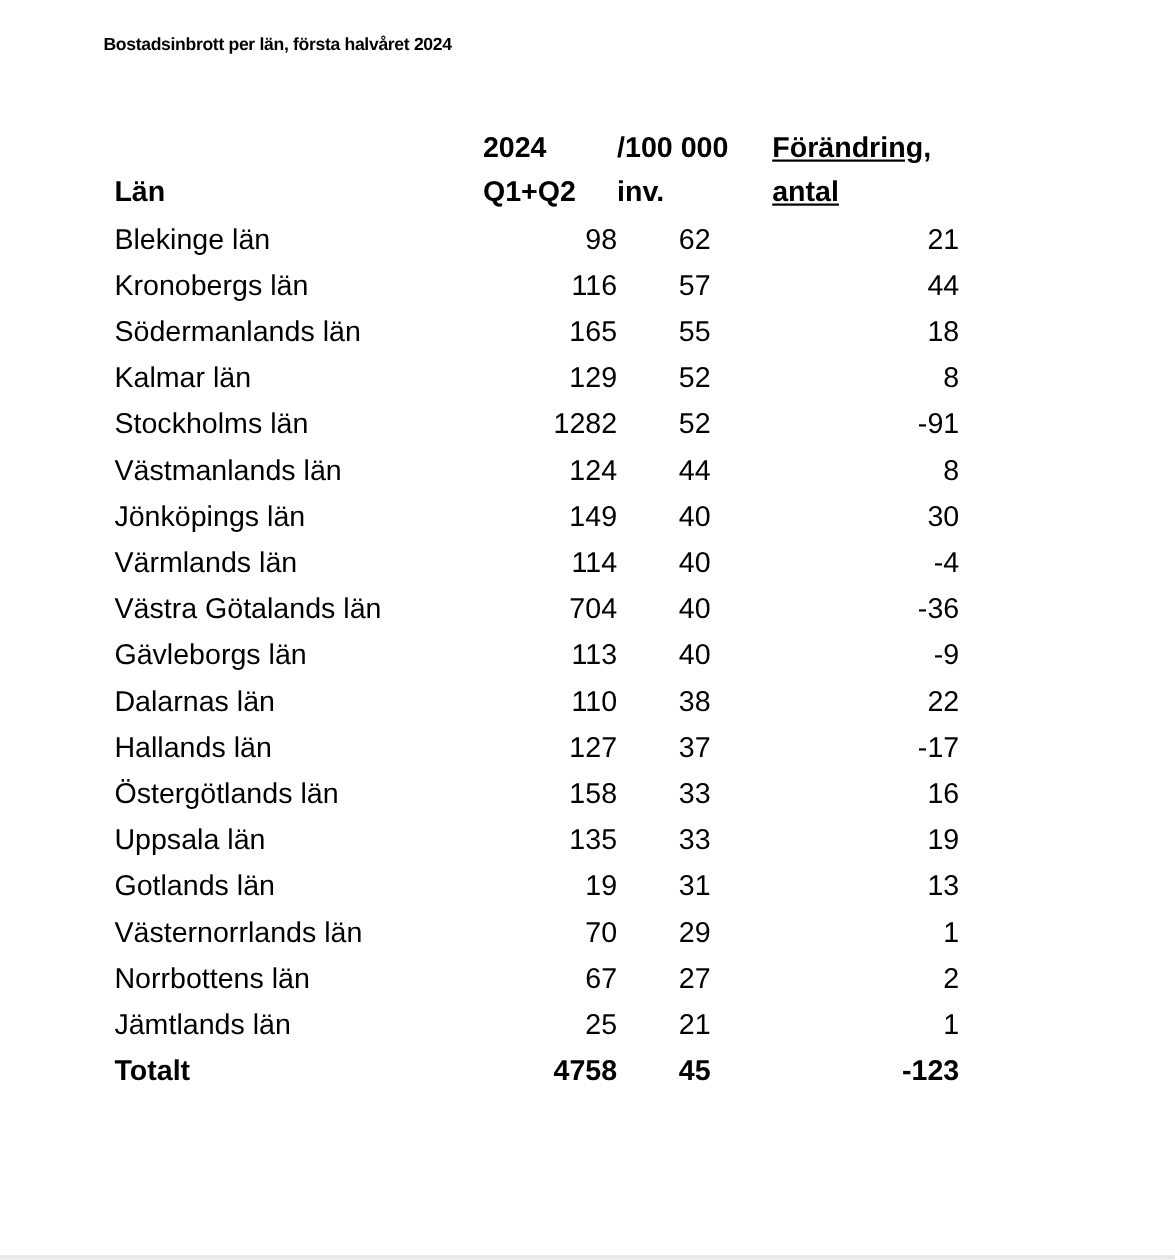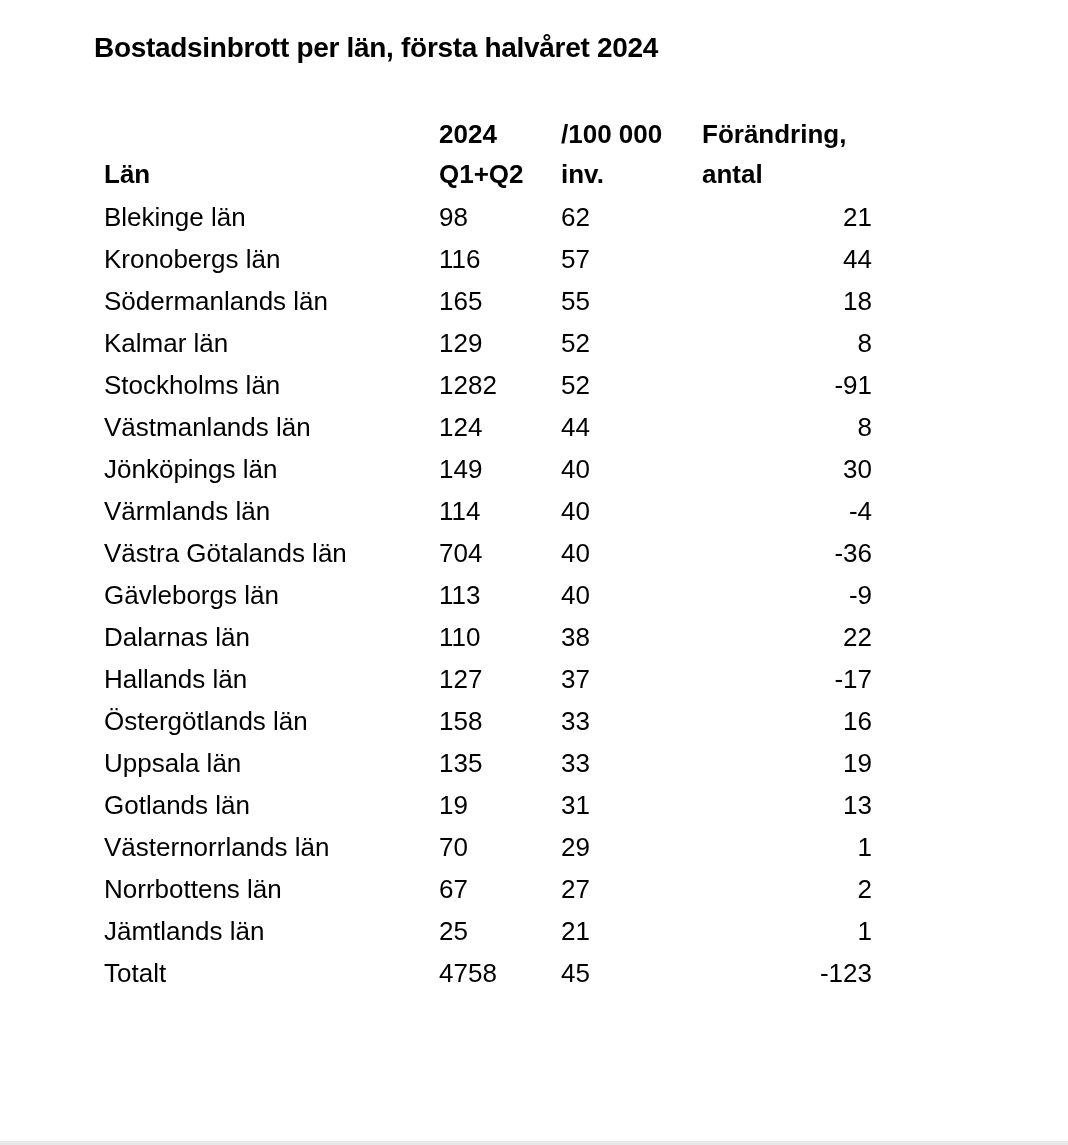--- a/index.html
+++ b/index.html
@@ -12,21 +12,21 @@
       height: 1145px;
       position: relative;
       overflow: hidden;
       font-family: "Liberation Sans", sans-serif;
       color: #000000;
     }
     .title {
       position: absolute;
       left: 94px;
       top: 32px;
-      font-size: 28px;
+      font-size: 16px;
       font-weight: bold;
       letter-spacing: -0.3px;
       white-space: nowrap;
     }
     table.data {
       position: absolute;
       left: 96px;
       top: 114px;
       border-collapse: collapse;
       font-size: 26px;
@@ -41,35 +41,35 @@
       text-align: left;
       line-height: 40px;
       padding-bottom: 2px;
     }
     table.data thead tr th .l1, table.data thead tr th .l2 {
       display: block;
     }
     .col-lan { width: 335px; padding-left: 8px !important; }
     .col-q { width: 122px; }
     .col-per { width: 141px; }
-    .col-chg { width: 170px; }
+    .col-chg { width: 170px; text-decoration: underline; }
     th.col-q, th.col-per, th.col-chg { text-align: left; padding-left: 0; }
     th.col-q { padding-left: 0; }
     td {
       height: 42px;
       line-height: 42px;
     }
-    td.num-q { text-align: left; padding-right: 0; }
-    td.num-per { text-align: left; padding-right: 0; }
+    td.num-q { text-align: right; padding-right: 0; }
+    td.num-per { text-align: center; padding-right: 0; }
     td.num-chg { text-align: right; }
     
     td.num-q { width: 122px; }
     td.num-per { width: 141px; }
     td.num-chg { width: 170px; padding-right: 17px !important; }
-    tr.total td { font-weight: normal; }
+    tr.total td { font-weight: bold; }
     .bottom-rule {
       position: absolute;
       left: 0;
       right: 0;
       top: 1141px;
       height: 4px;
       background: #e8e8e8;
     }
   </style>
 </head>

